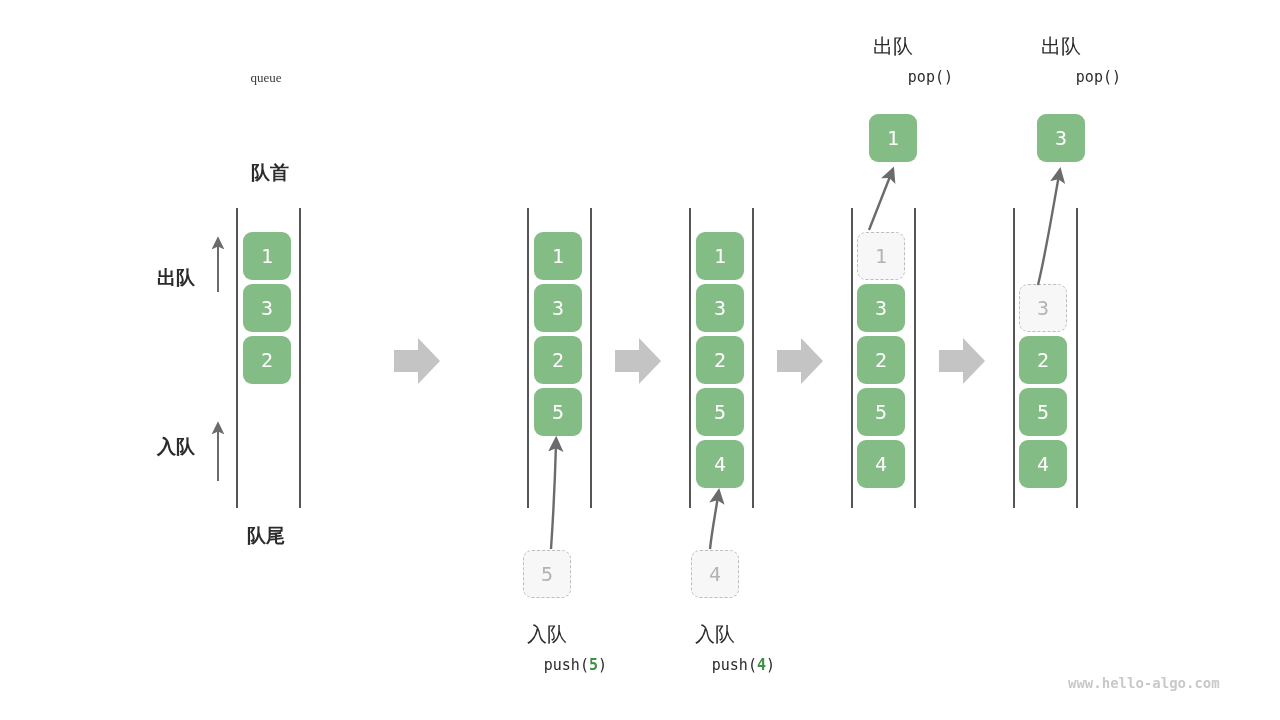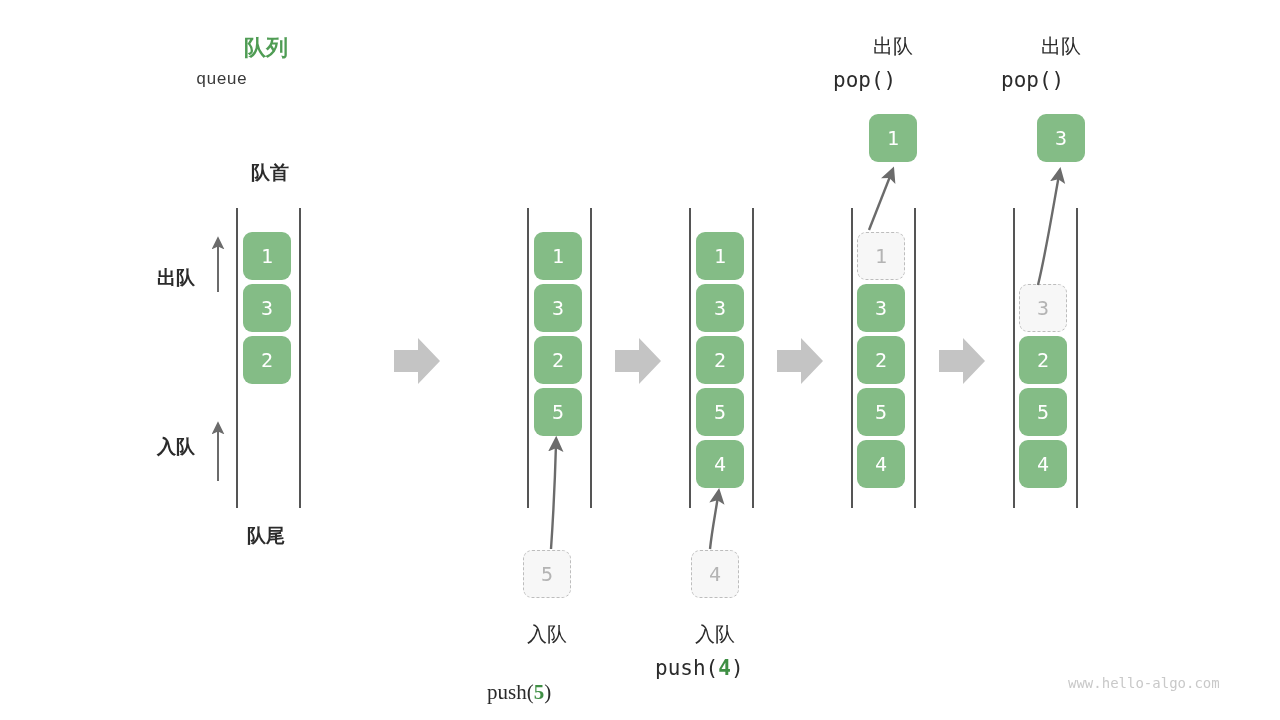--- a/index.html
+++ b/index.html
@@ -25,54 +25,55 @@
   
   .title-cn {
     font-family: "DejaVu Sans", sans-serif;
     font-weight: bold;
     font-size: 22px;
     color: #4f9c54;
     text-align: center;
     white-space: nowrap;
   }
   .title-en {
-    font-family: Liberation Mono, monospace;
-    font-size: 17px;
+    font-family: Liberation Serif, serif;
+    font-size: 13px;
     color: #3a3a3a;
-    text-align: left;
+    text-align: center;
     white-space: nowrap;
   }
   .label-cn-bold {
     font-family: "DejaVu Sans", sans-serif;
     font-weight: bold;
     font-size: 19px;
     color: #2b2b2b;
     text-align: center;
     white-space: nowrap;
   }
   .op-cn {
     font-family: "DejaVu Sans", sans-serif;
     font-size: 20px;
     color: #2b2b2b;
     text-align: center;
     white-space: nowrap;
   }
   .op-code {
     font-family: "DejaVu Sans Mono", monospace;
-    font-size: 21px;
+    font-size: 15px;
     color: #2b2b2b;
-    text-align: left;
+    text-align: right;
     white-space: nowrap;
   }
   .op-code .arg { color: #3f8f44; font-weight: bold; }
   .watermark {
     font-family: "DejaVu Sans Mono", monospace;
     font-size: 14px;
     color: #c9c9c9;
     white-space: nowrap;
+    font-weight: bold;
   }
 
   
   .rail {
     position: absolute;
     width: 1.5px;
     background: #555555;
   }
 
   
@@ -104,21 +105,20 @@
     width: 1280px;
     height: 720px;
     pointer-events: none;
   }
 </style>
 </head>
 <body>
 
 <div id="stage">
 
-  <div class="title-cn abs" style="left:196px; top:33px; width:140px;">队列</div>
   <div class="title-en abs" style="left:196px; top:70px; width:140px;">queue</div>
 
   <div class="label-cn-bold abs" style="left:200px; top:160px; width:140px;">队首</div>
   <div class="label-cn-bold abs" style="left:196px; top:523px; width:140px;">队尾</div>
 
   <div class="label-cn-bold abs" style="left:146px; top:265px; width:60px;">出队</div>
   <div class="label-cn-bold abs" style="left:146px; top:434px; width:60px;">入队</div>
 
   <div class="rail" style="left:236px; top:208px; height:300px;"></div>
   <div class="rail" style="left:299px; top:208px; height:300px;"></div>
@@ -131,21 +131,21 @@
   <div class="rail" style="left:590px; top:208px; height:300px;"></div>
 
   <div class="cell filled abs" style="left:534px; top:232px;">1</div>
   <div class="cell filled abs" style="left:534px; top:284px;">3</div>
   <div class="cell filled abs" style="left:534px; top:336px;">2</div>
   <div class="cell filled abs" style="left:534px; top:388px;">5</div>
 
   <div class="cell ghost abs" style="left:523px; top:550px;">5</div>
 
   <div class="op-cn abs" style="left:487px; top:621px; width:120px;">入队</div>
-  <div class="op-code abs" style="left:487px; top:680px; width:120px;font-family:Liberation Serif, serif;"><span>push(</span><span class="arg">5</span><span>)</span></div>
+  <div class="op-code abs" style="left:487px; top:656px; width:120px;"><span>push(</span><span class="arg">5</span><span>)</span></div>
 
   <div class="rail" style="left:689px; top:208px; height:300px;"></div>
   <div class="rail" style="left:752px; top:208px; height:300px;"></div>
 
   <div class="cell filled abs" style="left:696px; top:232px;">1</div>
   <div class="cell filled abs" style="left:696px; top:284px;">3</div>
   <div class="cell filled abs" style="left:696px; top:336px;">2</div>
   <div class="cell filled abs" style="left:696px; top:388px;">5</div>
   <div class="cell filled abs" style="left:696px; top:440px;">4</div>
 

